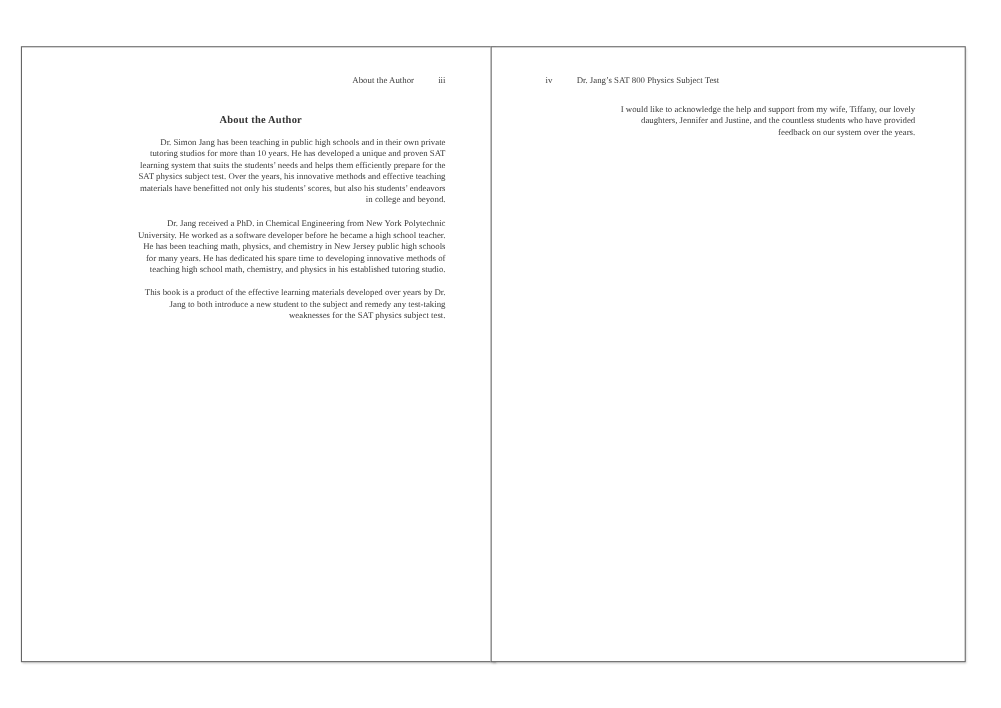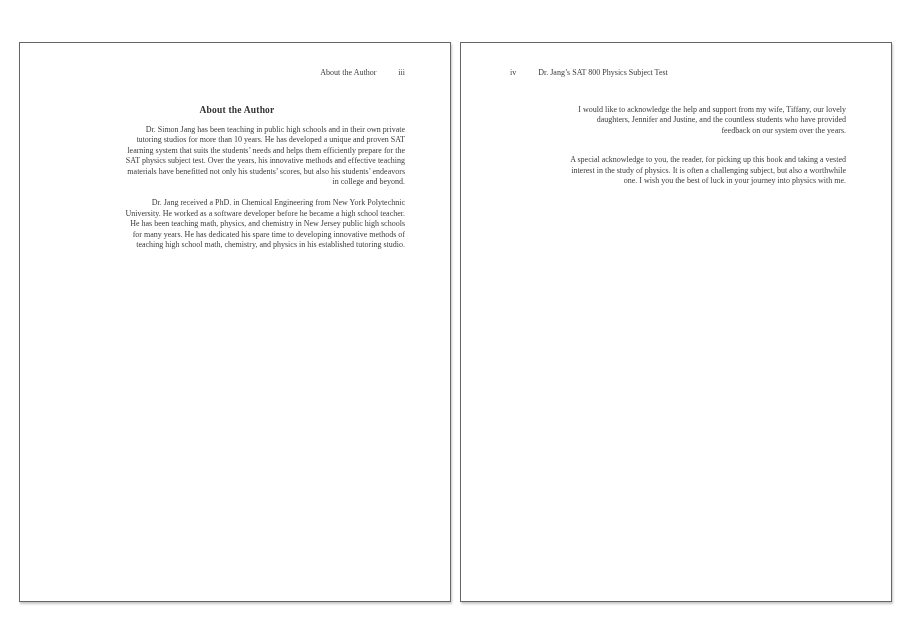--- a/index.html
+++ b/index.html
@@ -15,21 +15,21 @@
     position: absolute;
     top: 42px;
     width: 432px; height: 560px;
     background: #ffffff;
     border: 1px solid #666;
     box-shadow: 1px 2px 2px rgba(0,0,0,0.22);
     padding: 25px 45px 20px 49px;
     overflow: hidden;
   }
   .page-left  { left: 19px; }
-  .page-right { left: 460px; }
+  .page-right { left: 446px; }
 
   .running-head {
     font-size: 8px;
     line-height: 10px;
     color: #3b3b3b;
     white-space: nowrap;
   }
   .page-left .running-head { text-align: right; }
   .page-right .running-head { text-align: left; }
   .running-head .rh-gap { display: inline-block; width: 22px; }
@@ -39,21 +39,21 @@
     line-height: 13px;
     font-weight: bold;
     text-align: center;
     letter-spacing: 0.2px;
     color: #333;
   }
   .page-left  .chapter-heading { margin-top: 26px; }
   .page-right .chapter-heading { margin-top: 35px; }
 
   .body-copy { margin-top: 8px; text-align: right; }
-  .page-right .body-copy { margin-top: 27px; }
+  .page-right .body-copy { margin-top: 17px; }
 
   .para {
     font-size: 8px;
     line-height: 10.4px;
     white-space: pre-line;
     margin-bottom: 11px;
     color: #3b3b3b;
   }
   .para.extra-gap { margin-bottom: 19px; }
 </style>
@@ -72,30 +72,30 @@
 tutoring studios for more than 10 years. He has developed a unique and proven SAT
 learning system that suits the students’ needs and helps them efficiently prepare for the
 SAT physics subject test. Over the years, his innovative methods and effective teaching
 materials have benefitted not only his students’ scores, but also his students’ endeavors
 in college and beyond.</div>
       <div class="para">Dr. Jang received a PhD. in Chemical Engineering from New York Polytechnic
 University. He worked as a software developer before he became a high school teacher.
 He has been teaching math, physics, and chemistry in New Jersey public high schools
 for many years.  He has dedicated his spare time to developing innovative methods of
 teaching high school math, chemistry, and physics in his established tutoring studio.</div>
+      <div class="para">This book is a product of the effective learning materials developed over years by Dr.
+Jang to both introduce a new student to the subject and remedy any test-taking
+weaknesses for the SAT physics subject test.</div>
     </div>
   </div>
 
   <div class="page page-right">
     <div class="running-head"><span>iv</span><span class="rh-gap"></span><span>Dr. Jang’s SAT 800 Physics Subject Test</span></div>
 
 
     <div class="body-copy">
       <div class="para extra-gap">I would like to acknowledge the help and support from my wife, Tiffany, our lovely
 daughters, Jennifer and Justine, and the countless students who have provided
 feedback on our system over the years.</div>
-      <div class="para">A special acknowledge to you, the reader, for picking up this book and taking a vested
-interest in the study of physics. It is often a challenging subject, but also a worthwhile
-one. I wish you the best of luck in your journey into physics with me.</div>
     </div>
   </div>
 
 </div>
 
 </body></html>

